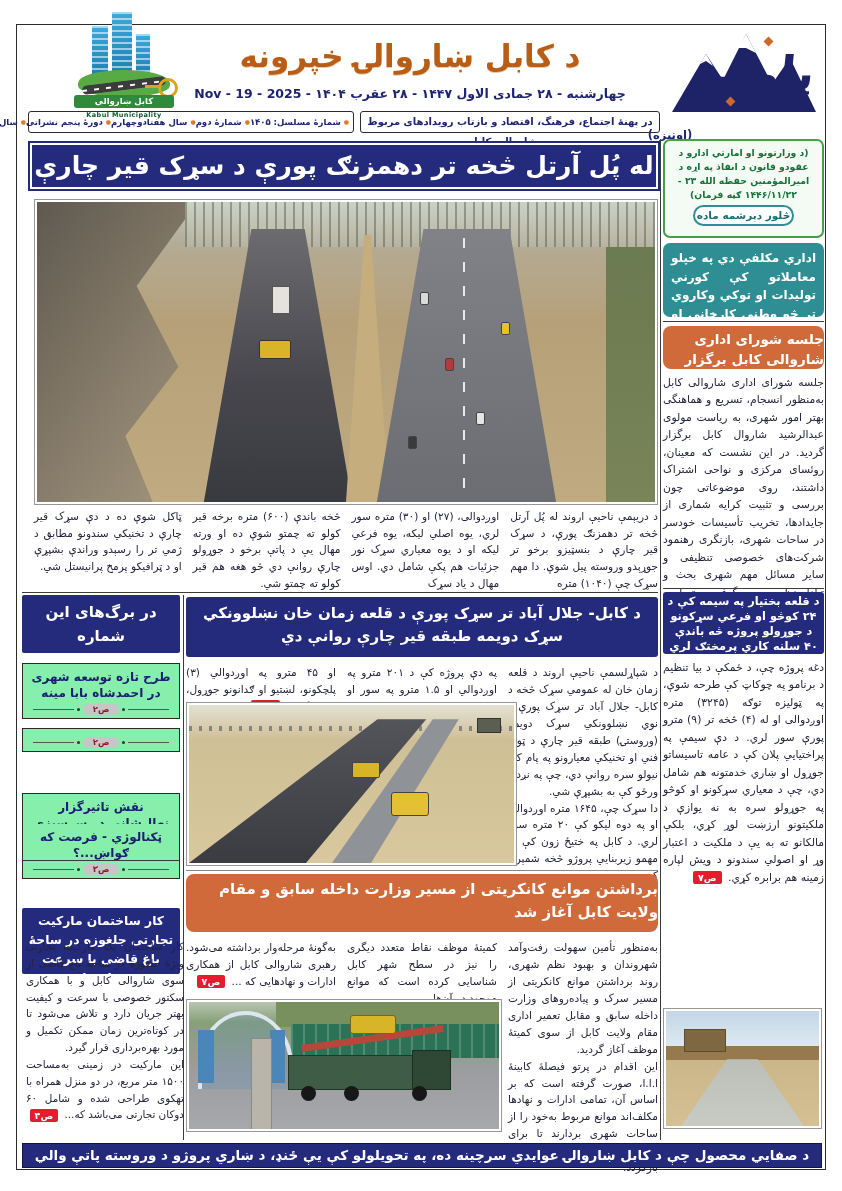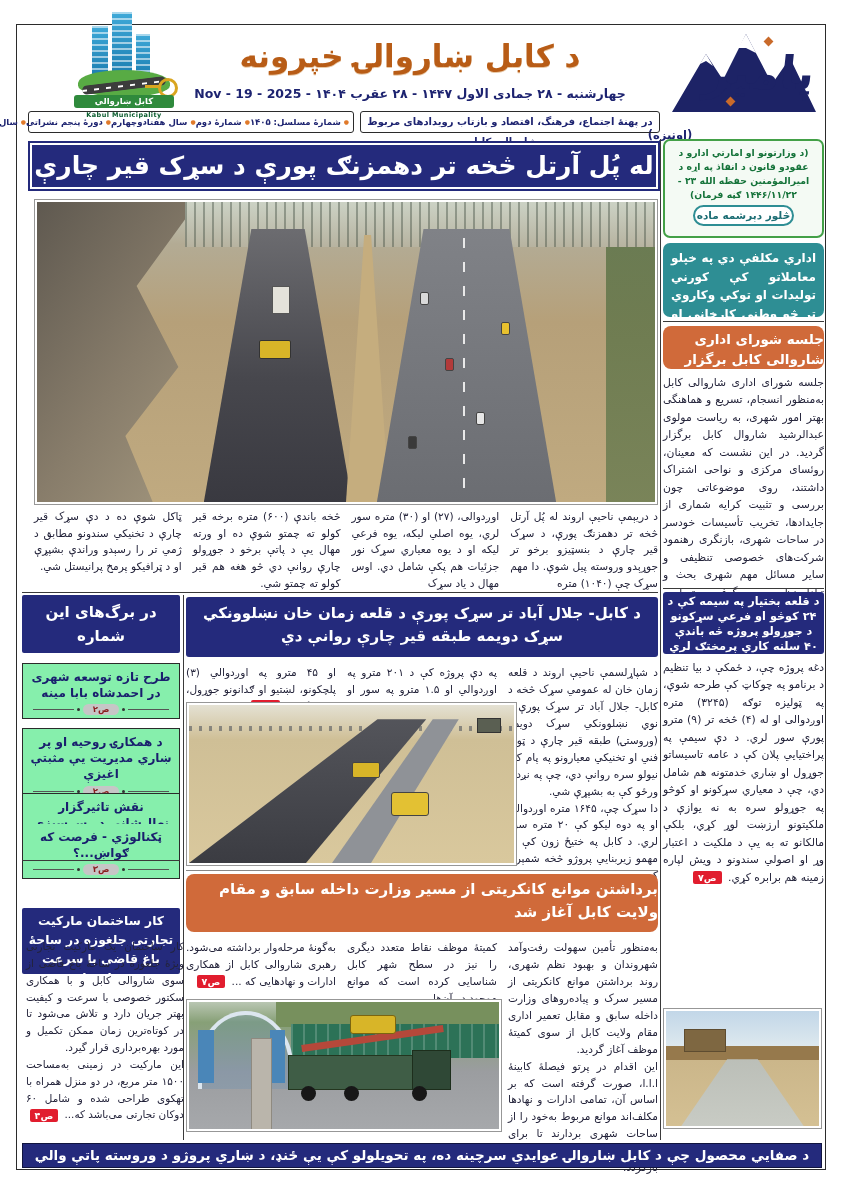--- a/index.html
+++ b/index.html
@@ -242,21 +242,20 @@
   <div class="lb">طرح تازه توسعه شهری در احمدشاه بابا مینه</div>
   <div class="pillrow">
       <div class="ln"></div>
       <div class="dot"></div>
     <div class="pagepill">ص۲</div>
     <div class="dot"></div>
       <div class="ln"></div>
     </div>
 </div>
 <div class="abs sb-item" style="top:728px;">
-  <div class="lb">د همکارۍ روحیه او پر ښاري مدیریت یې مثبتې اغیزې</div>
   <div class="pillrow">
       <div class="ln"></div>
       <div class="dot"></div>
     <div class="pagepill">ص۲</div>
     <div class="dot"></div>
       <div class="ln"></div>
     </div>
 </div>
 <div class="abs sb-item" style="top:793px;">
   <div class="lb">نقش تاثیرگزار نهال‌شانی در سرسبزی شهر</div>

